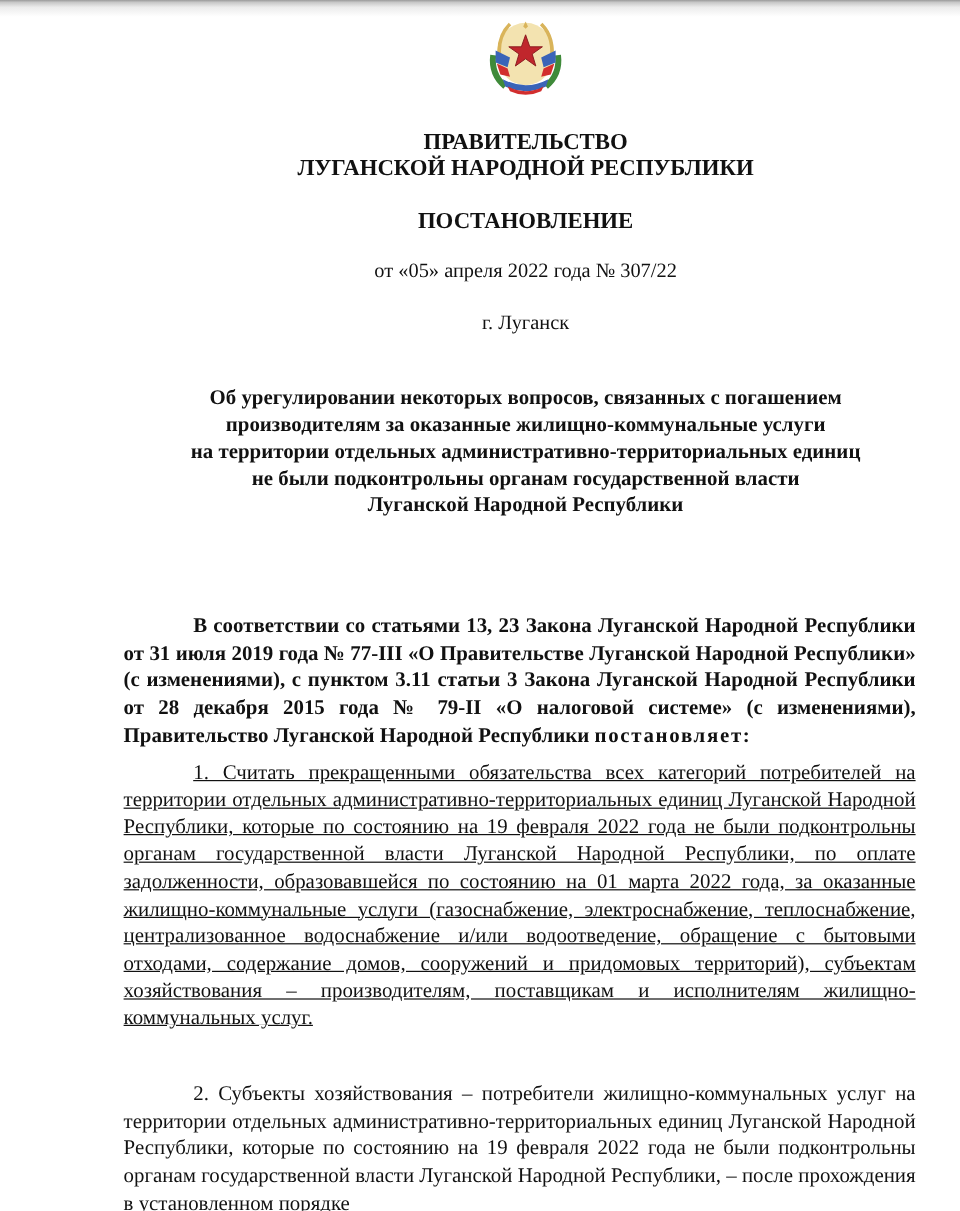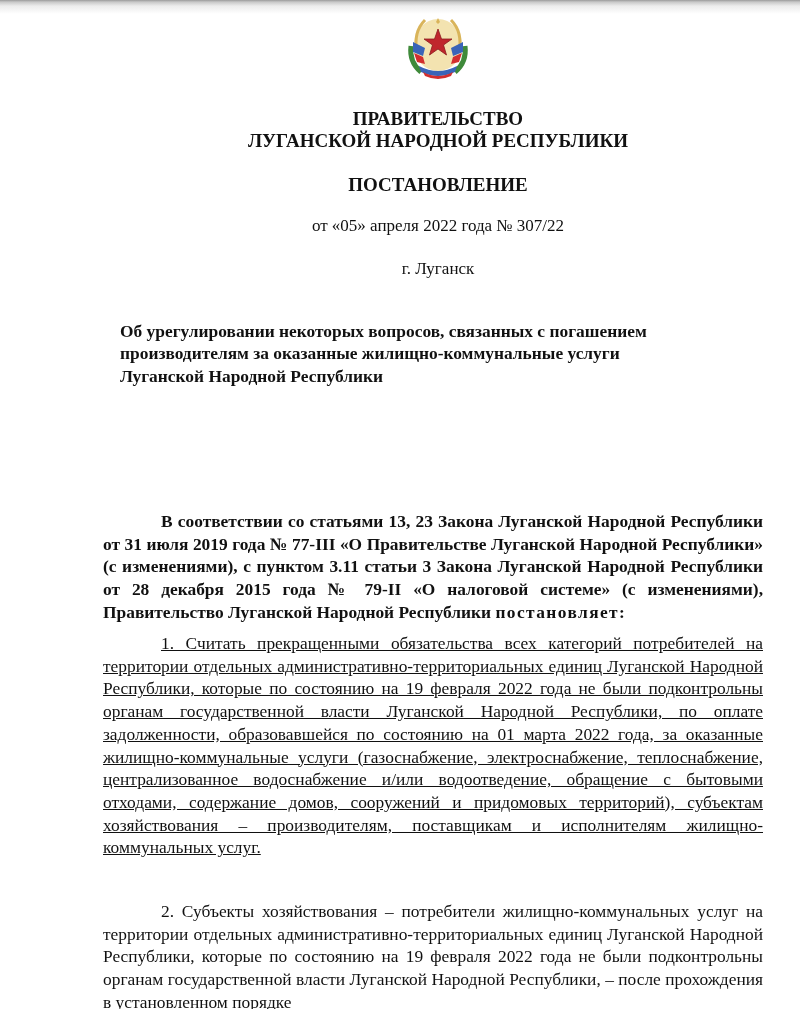--- a/index.html
+++ b/index.html
@@ -18,21 +18,21 @@
   }
   .center { position: absolute; left: 0; width: 876px; text-align: center; }
   .gov-title {
     top: 108px; font-weight: bold; font-size: 19px; line-height: 22px;
   }
   .doc-type { top: 174px; font-weight: bold; font-size: 19px; line-height: 22px; }
   .doc-date { top: 216px; font-size: 17px; line-height: 20px; }
   .doc-city { top: 259px; font-size: 17px; line-height: 20px; }
   .doc-subject {
     position: absolute; top: 320px; left: 120px; width: 636px;
-    font-weight: bold; font-size: 17.4px; line-height: 22.3px;
+    text-align: center; font-weight: bold; font-size: 17.4px; line-height: 22.3px;
   }
   .para {
     position: absolute; left: 103px; width: 660px;
     font-size: 17.4px; line-height: 22.7px;
     text-align: justify; text-indent: 58px;
   }
   .p-preamble { top: 510px; font-weight: bold; }
   .p-1 { top: 632px; text-decoration: underline; }
   .p-2 { top: 900px; }
   .sp { letter-spacing: 1.4px; }
@@ -66,20 +66,22 @@
   <span class="line">ЛУГАНСКОЙ НАРОДНОЙ РЕСПУБЛИКИ</span>
 </div>
 
 <div class="center doc-type">ПОСТАНОВЛЕНИЕ</div>
 <div class="center doc-date">от «05» апреля 2022 года № 307/22</div>
 <div class="center doc-city">г. Луганск</div>
 
 <div class="doc-subject">
   <span class="line">Об урегулировании некоторых вопросов, связанных с погашением</span>
   <span class="line">производителям за оказанные жилищно-коммунальные услуги</span>
+  <span class="line">на территории отдельных административно-территориальных единиц</span>
+  <span class="line">не были подконтрольны органам государственной власти</span>
   <span class="line">Луганской Народной Республики</span>
 </div>
 
 <div class="para p-preamble">
   <span>В соответствии со статьями 13, 23 Закона Луганской Народной Республики от 31 июля 2019 года № 77-III «О Правительстве Луганской Народной Республики» (с изменениями), с пунктом 3.11 статьи 3 Закона Луганской Народной Республики от 28 декабря 2015 года № 79-II «О налоговой системе» (с изменениями), Правительство Луганской Народной Республики</span>
   <span class="sp">постановляет:</span>
 </div>
 
 <div class="para p-1">1. Считать прекращенными обязательства всех категорий потребителей на территории отдельных административно-территориальных единиц Луганской Народной Республики, которые по состоянию на 19 февраля 2022 года не были подконтрольны органам государственной власти Луганской Народной Республики, по оплате задолженности, образовавшейся по состоянию на 01 марта 2022 года, за оказанные жилищно-коммунальные услуги (газоснабжение, электроснабжение, теплоснабжение, централизованное водоснабжение и/или водоотведение, обращение с бытовыми отходами, содержание домов, сооружений и придомовых территорий), субъектам хозяйствования – производителям, поставщикам и исполнителям жилищно-коммунальных услуг.</div>
 

